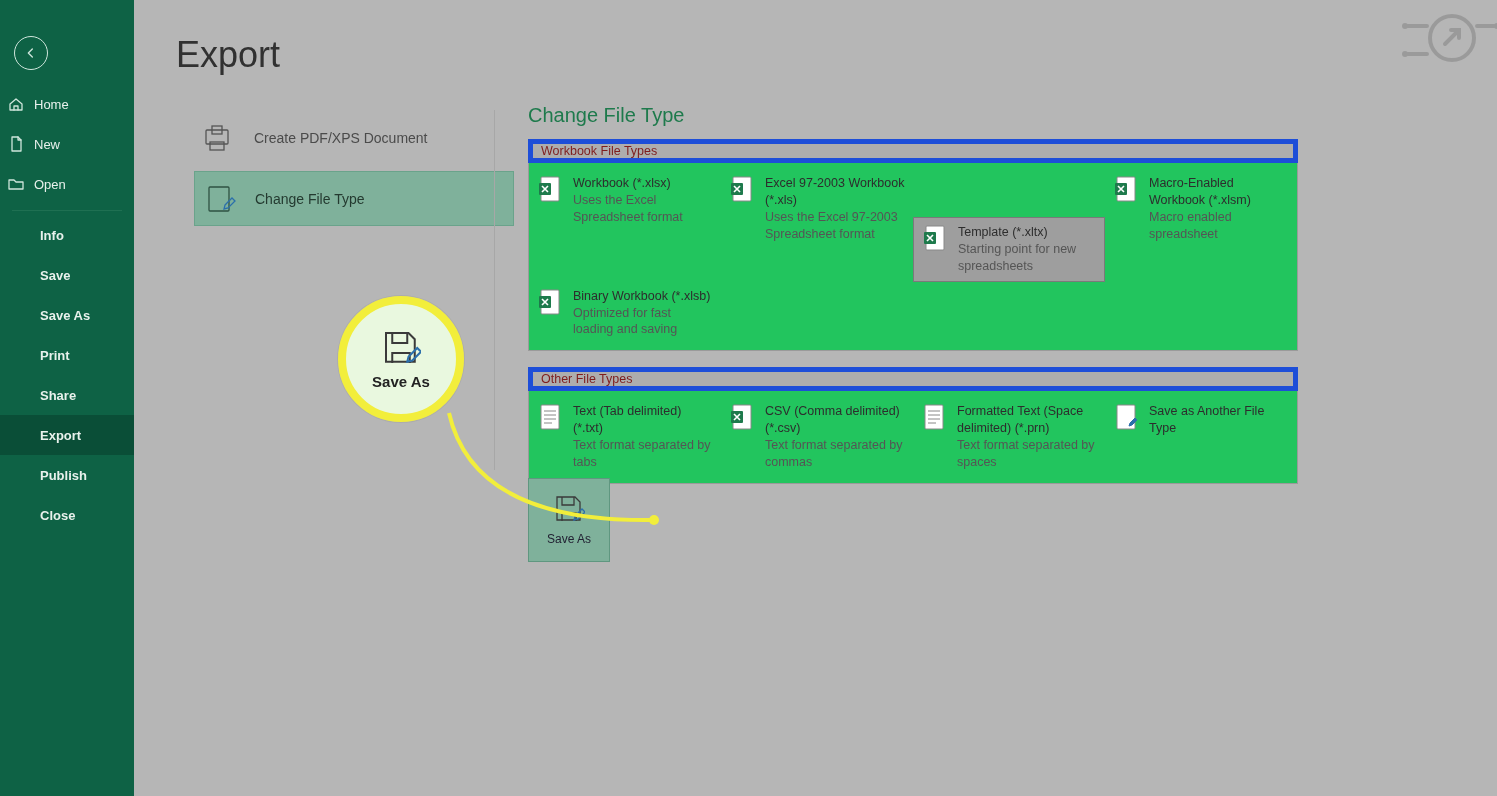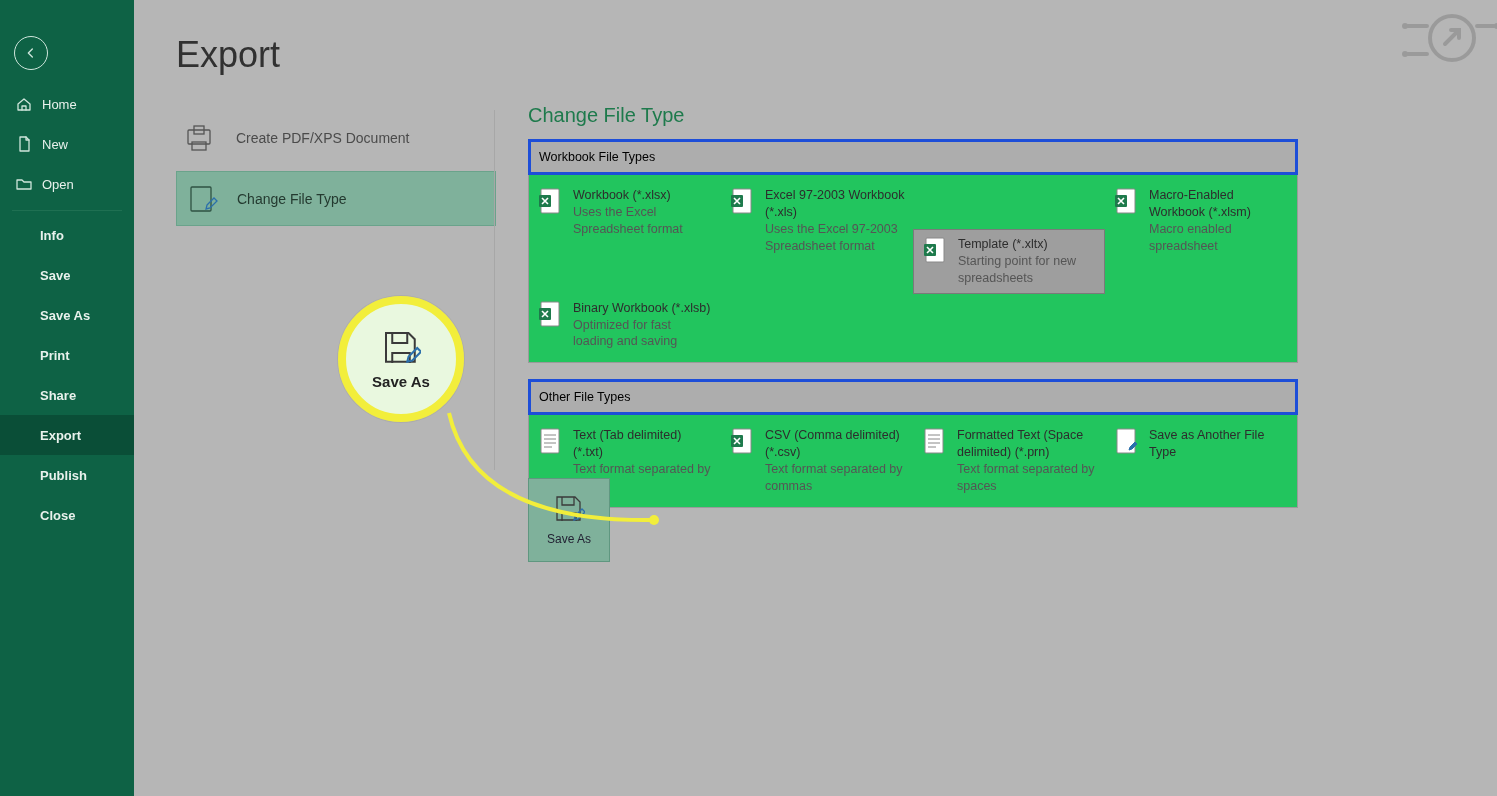--- a/index.html
+++ b/index.html
@@ -13,53 +13,53 @@
   }
   .back-btn {
     width: 34px; height: 34px; border: 1.5px solid #cfe6dc; border-radius: 50%;
     margin: 36px 0 0 14px; display: flex; align-items: center; justify-content: center;
     cursor: pointer;
   }
   .back-btn svg { width: 16px; height: 16px; fill: #cfe6dc; }
 
   .side-group1 { margin-top: 14px; }
   .side-item {
-    height: 40px; display: flex; align-items: center; padding-left: 16px; gap: 10px;
+    height: 40px; display: flex; align-items: center; padding-left: 8px; gap: 10px;
     cursor: pointer; color: #e8f1ec;
   }
   .side-item.selected { background: #0a4e37; }
   .side-item .icon { width: 16px; height: 16px; display:inline-flex; align-items:center; justify-content:center; }
   .side-item .icon svg { width: 16px; height: 16px; fill: none; stroke: #cfe6dc; stroke-width:1.2; }
   .divider { height:1px; background:#2c7a5c; margin:6px 12px 4px 12px; opacity:.6; }
   .side-item.plain { padding-left: 40px; font-weight: bold; }
 
   .content {
     position: absolute; left: 134px; top: 0; right: 0; bottom: 0;
   }
   .page-title {
     position: absolute; left: 42px; top: 34px; font-size: 36px; font-weight: 300; color: #313131;
   }
 
   .export-options {
-    position: absolute; left: 42px; top: 110px; width: 320px;
+    position: absolute; left: 60px; top: 110px; width: 320px;
   }
   .export-opt {
     display: flex; align-items: center; gap: 18px; height: 55px; padding: 0 12px 0 10px;
     color: #4b4b4b; font-size: 14px; cursor: pointer; margin-bottom: 6px;
   }
   .export-opt.selected { background: #7fb19b; color: #243a30; border:1px solid #6aa38b; }
   .export-opt .big-icon { width: 32px; height: 28px; display:flex; align-items:center; justify-content:center; }
   .export-opt .big-icon svg { width: 32px; height: 28px; fill:none; stroke:#555; stroke-width:1.3; }
   .export-opt.selected .big-icon svg { stroke:#2f5243; }
   .vline { position:absolute; left:360px; top:110px; width:1px; height:360px; background:#a7a7a7; }
 
   .right-panel { position:absolute; left:394px; top:104px; width:770px; }
   .section-title { color:#1e7a4c; font-size:20px; font-weight:400; margin-bottom:12px; }
   .group-header {
-    background:#adadad; border:3px solid #1d4ed8; padding:8px 8px; font-size:12.5px; color:#000000;
+    background:#adadad; border:5px solid #1d4ed8; padding:0 8px; font-size:12.5px; color:#7f1d1d;
   }
   .option-grid {
     border:1px solid #9a9a9a; border-top:none; padding:6px 0; display:grid; grid-template-columns: 1fr 1fr 1fr 1fr;
     background:#22c55e; position:relative;
   }
   .file-opt {
     display:flex; align-items:flex-start; gap:10px; padding:6px 8px; min-height:54px; cursor:pointer;
   }
   .file-opt.selected { background:#9e9e9e; border:1px solid #7a7a7a;margin-top:48px; }
   .file-opt .fi { width:26px; height:28px; flex-shrink:0; display:flex; align-items:center; justify-content:center; }

